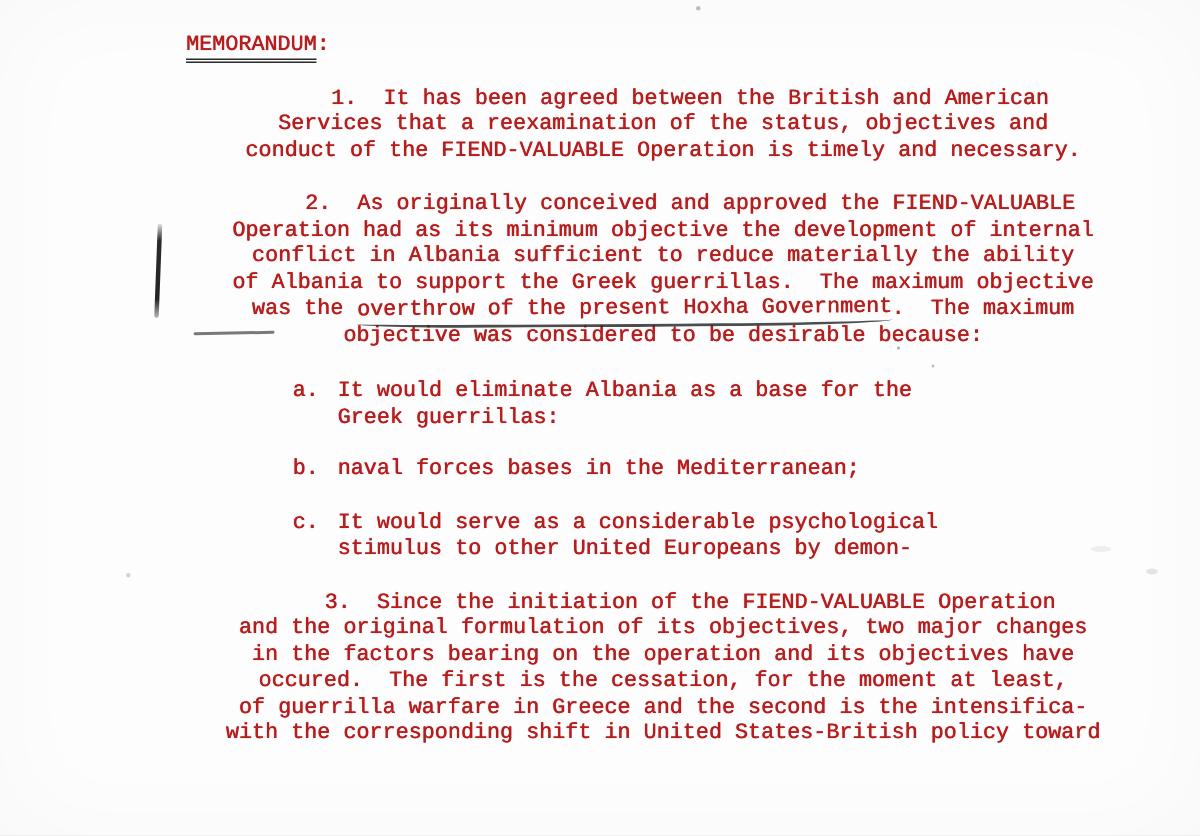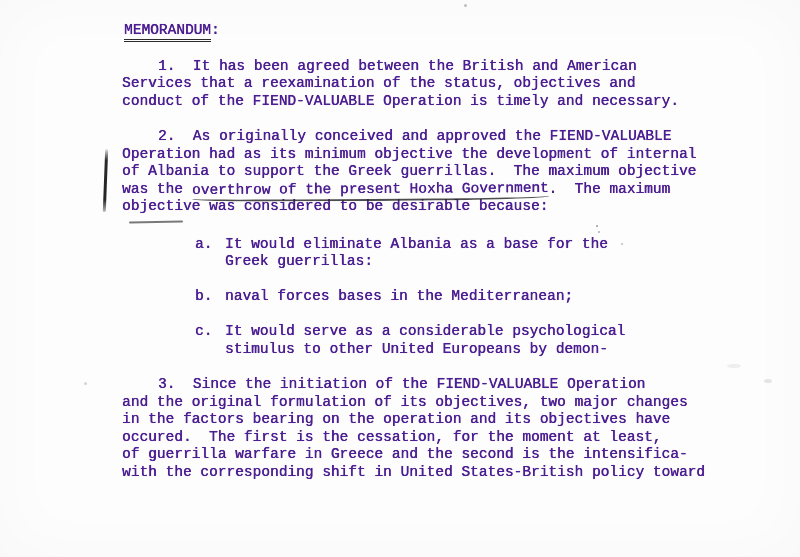--- a/index.html
+++ b/index.html
@@ -6,21 +6,21 @@
 
   .page {
     position: relative;
     width: 800px;
     height: 557px;
     background: #fdfdfd;
     overflow: hidden;
     font-family: "Liberation Mono", "DejaVu Sans Mono", monospace;
     font-size: 14.5px;
     line-height: 17.5px;
-    color: #4c1d95;
+    color: #b91c1c;
     box-shadow: inset 0 0 70px rgba(0,0,0,0.025);
   }
 
   .doc {
     position: absolute;
     left: 122px;
     top: 22px;
     width: 640px;
     filter: blur(0.25px);
   }
@@ -29,21 +29,21 @@
     white-space: pre;
     text-shadow: 0.3px 0 0 currentColor, 0 0 1px rgba(43,43,43,0.35);
   }
 
   .heading-row { margin-left: 2px; }
   .heading-underline {
     border-bottom: 3px double #2b2b2b;
     padding-bottom: 1px;
   }
 
-  .para { margin: 0; }
+  .para { margin: 0; text-align: center; }
   .p1 { margin-top: 18px; }
   .p2 { margin-top: 18px; }
   .p3 { margin-top: 18px; }
   .first { text-indent: 36px; }
 
   .list-item { position: relative; padding-left: 103px; }
   .li-a { margin-top: 20px; }
   .li-b { margin-top: 17px; }
   .li-c { margin-top: 18px; }
   .marker { position: absolute; left: 73px; top: 0; white-space: pre;
@@ -112,20 +112,21 @@
 
     <div class="para p1">
       <div class="line first">1.  It has been agreed between the British and American</div>
       <div class="line">Services that a reexamination of the status, objectives and</div>
       <div class="line">conduct of the FIEND-VALUABLE Operation is timely and necessary.</div>
     </div>
 
     <div class="para p2">
       <div class="line first">2.  As originally conceived and approved the FIEND-VALUABLE</div>
       <div class="line">Operation had as its minimum objective the development of internal</div>
+      <div class="line">conflict in Albania sufficient to reduce materially the ability</div>
       <div class="line">of Albania to support the Greek guerrillas.  The maximum objective</div>
       <div class="line"><span>was the </span><span class="hand-underline">overthrow of the present Hoxha Government</span><span>.  The maximum</span></div>
       <div class="line">objective was considered to be desirable because:</div>
     </div>
 
     <div class="list-item li-a">
       <span class="marker">a.</span>
       <div class="line">It would eliminate Albania as a base for the</div>
       <div class="line">Greek guerrillas:</div>
     </div>

